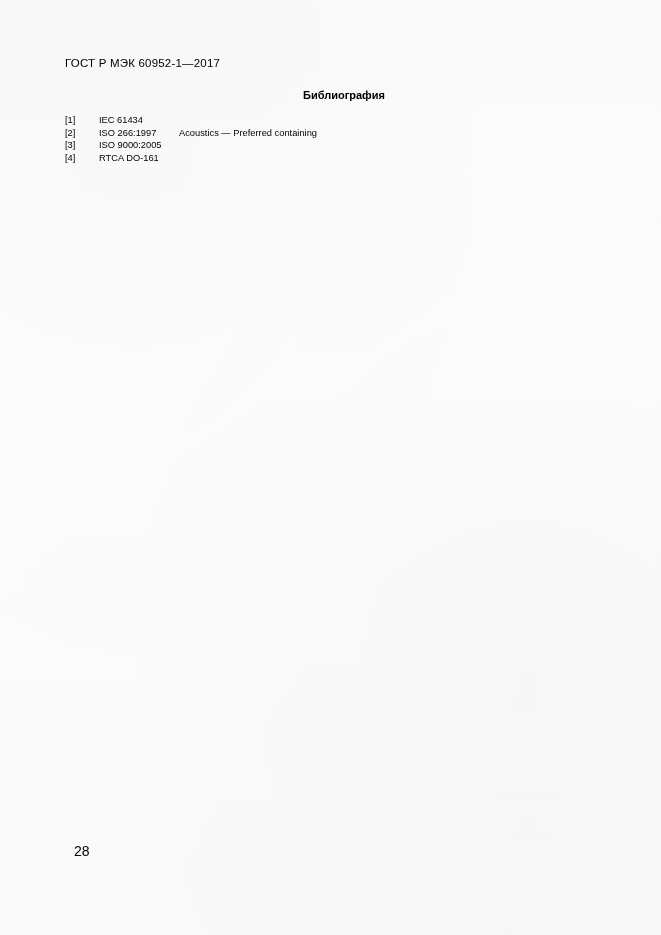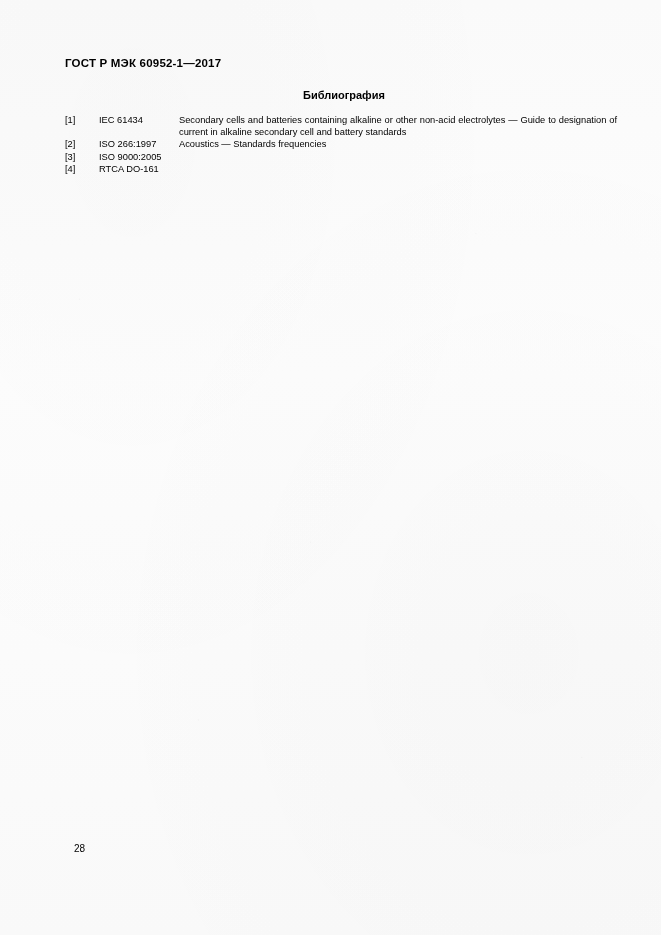--- a/index.html
+++ b/index.html
@@ -31,21 +31,21 @@
   }
   .content {
     position: relative;
     z-index: 2;
   }
   .doc-header {
     position: absolute;
     left: 65px;
     top: 57px;
     font-size: 11.5px;
-    font-weight: bold;
+    font-weight: normal;
     letter-spacing: 0.2px;
     white-space: nowrap;
   }
   .section-title {
     position: absolute;
     left: 0;
     right: 0;
     top: 89px;
     text-align: center;
     font-size: 11px;
@@ -79,21 +79,21 @@
   .ref-text {
     flex: 1 1 auto;
     text-align: justify;
     text-justify: inter-word;
     hyphens: none;
   }
   .page-number {
     position: absolute;
     left: 74px;
     top: 843px;
-    font-size: 10px;
+    font-size: 14px;
   }
   
   .speckles {
     position: absolute;
     inset: 0;
     pointer-events: none;
     opacity: 0.5;
     background-image:
       radial-gradient(circle at 12% 32%, rgba(0,0,0,0.05) 0.5px, transparent 1px),
       radial-gradient(circle at 47% 58%, rgba(0,0,0,0.04) 0.5px, transparent 1px),
@@ -111,27 +111,26 @@
 
     <div class="doc-header">ГОСТ Р МЭК 60952-1—2017</div>
 
     <div class="section-title">Библиография</div>
 
     <div class="biblio">
 
       <div class="biblio-row">
         <span class="ref-num">[1]</span>
         <span class="ref-code">IEC 61434</span>
-        <span class="ref-text">Secondary cells and batteries containing alkaline or other non-acid electrolytes — Guide to designation of current in alkaline secondary cell and battery standards</span>
       </div>
 
       <div class="biblio-row">
         <span class="ref-num">[2]</span>
         <span class="ref-code">ISO 266:1997</span>
-        <span class="ref-text">Acoustics — Standards frequencies</span>
+        <span class="ref-text">Acoustics — Preferred containing</span>
       </div>
 
       <div class="biblio-row">
         <span class="ref-num">[3]</span>
         <span class="ref-code">ISO 9000:2005</span>
       </div>
 
       <div class="biblio-row">
         <span class="ref-num">[4]</span>
         <span class="ref-code">RTCA DO-161</span>

